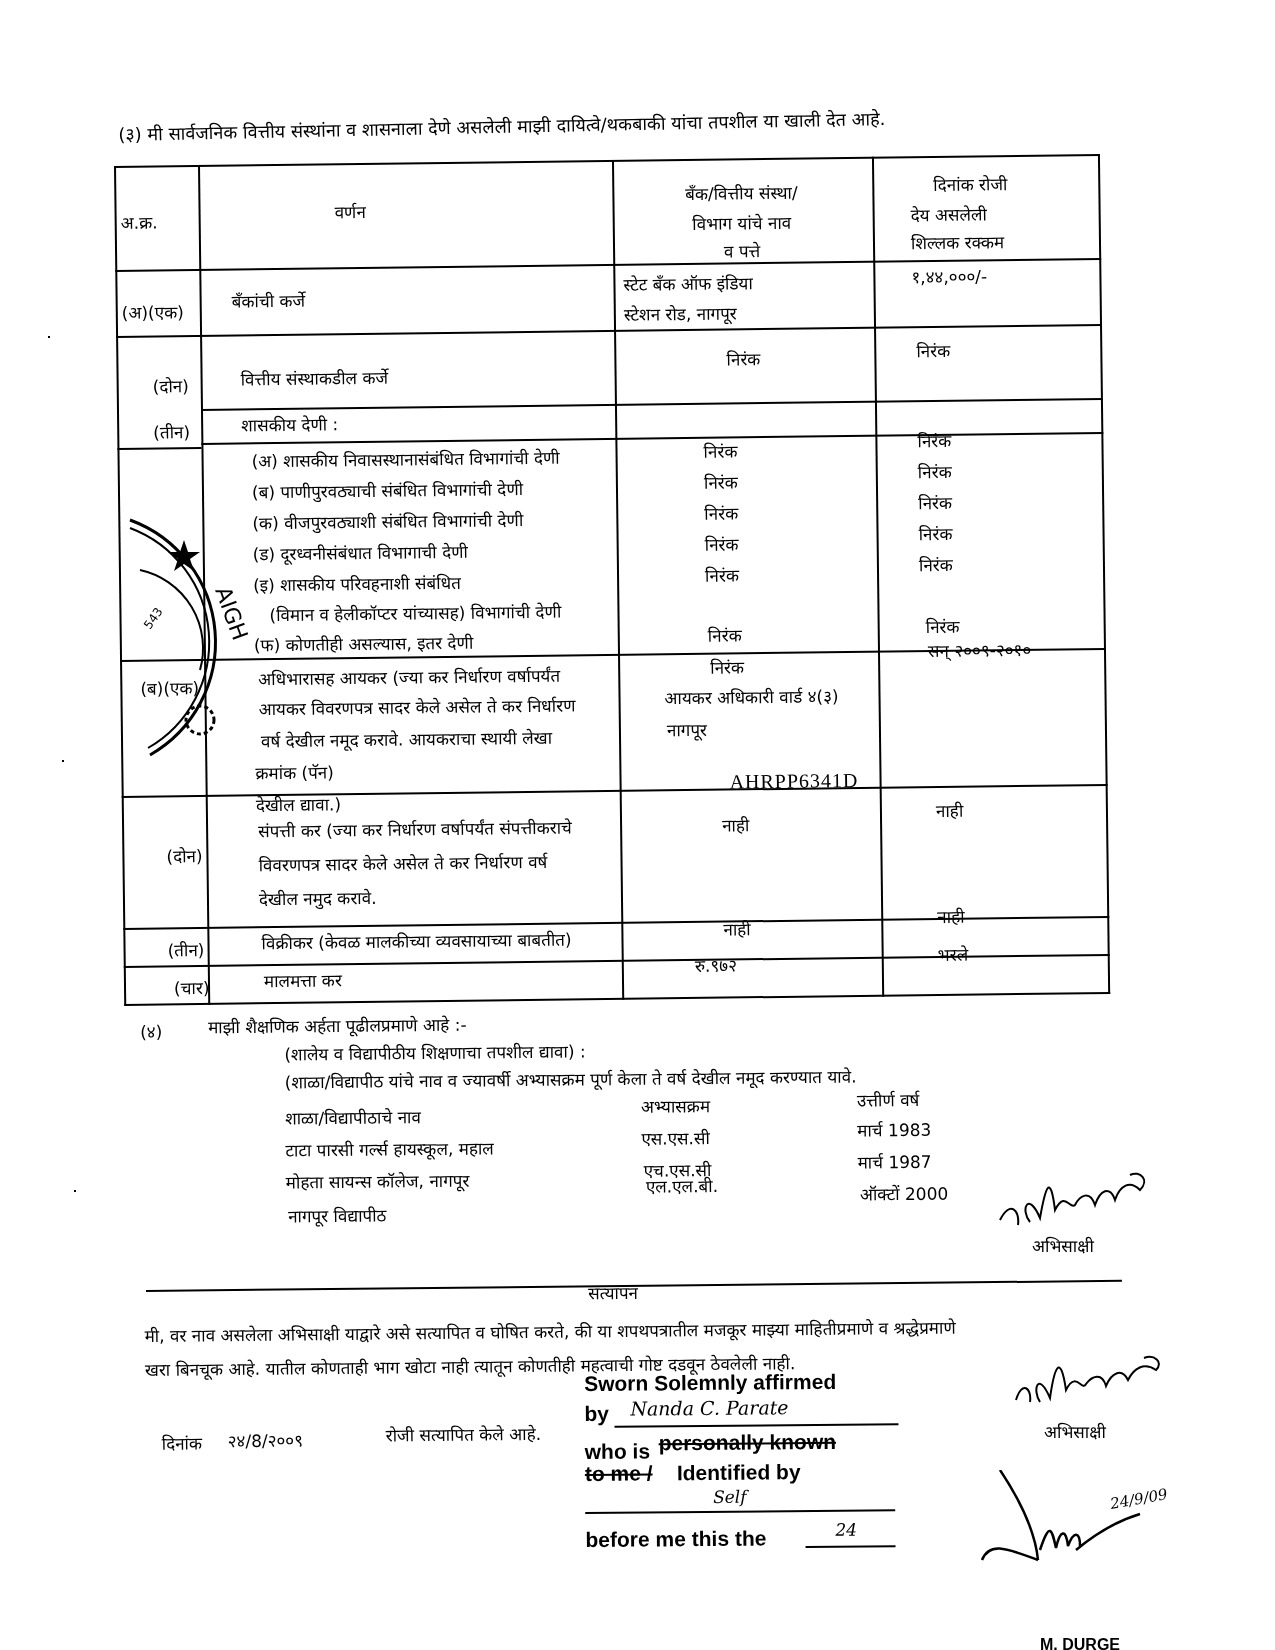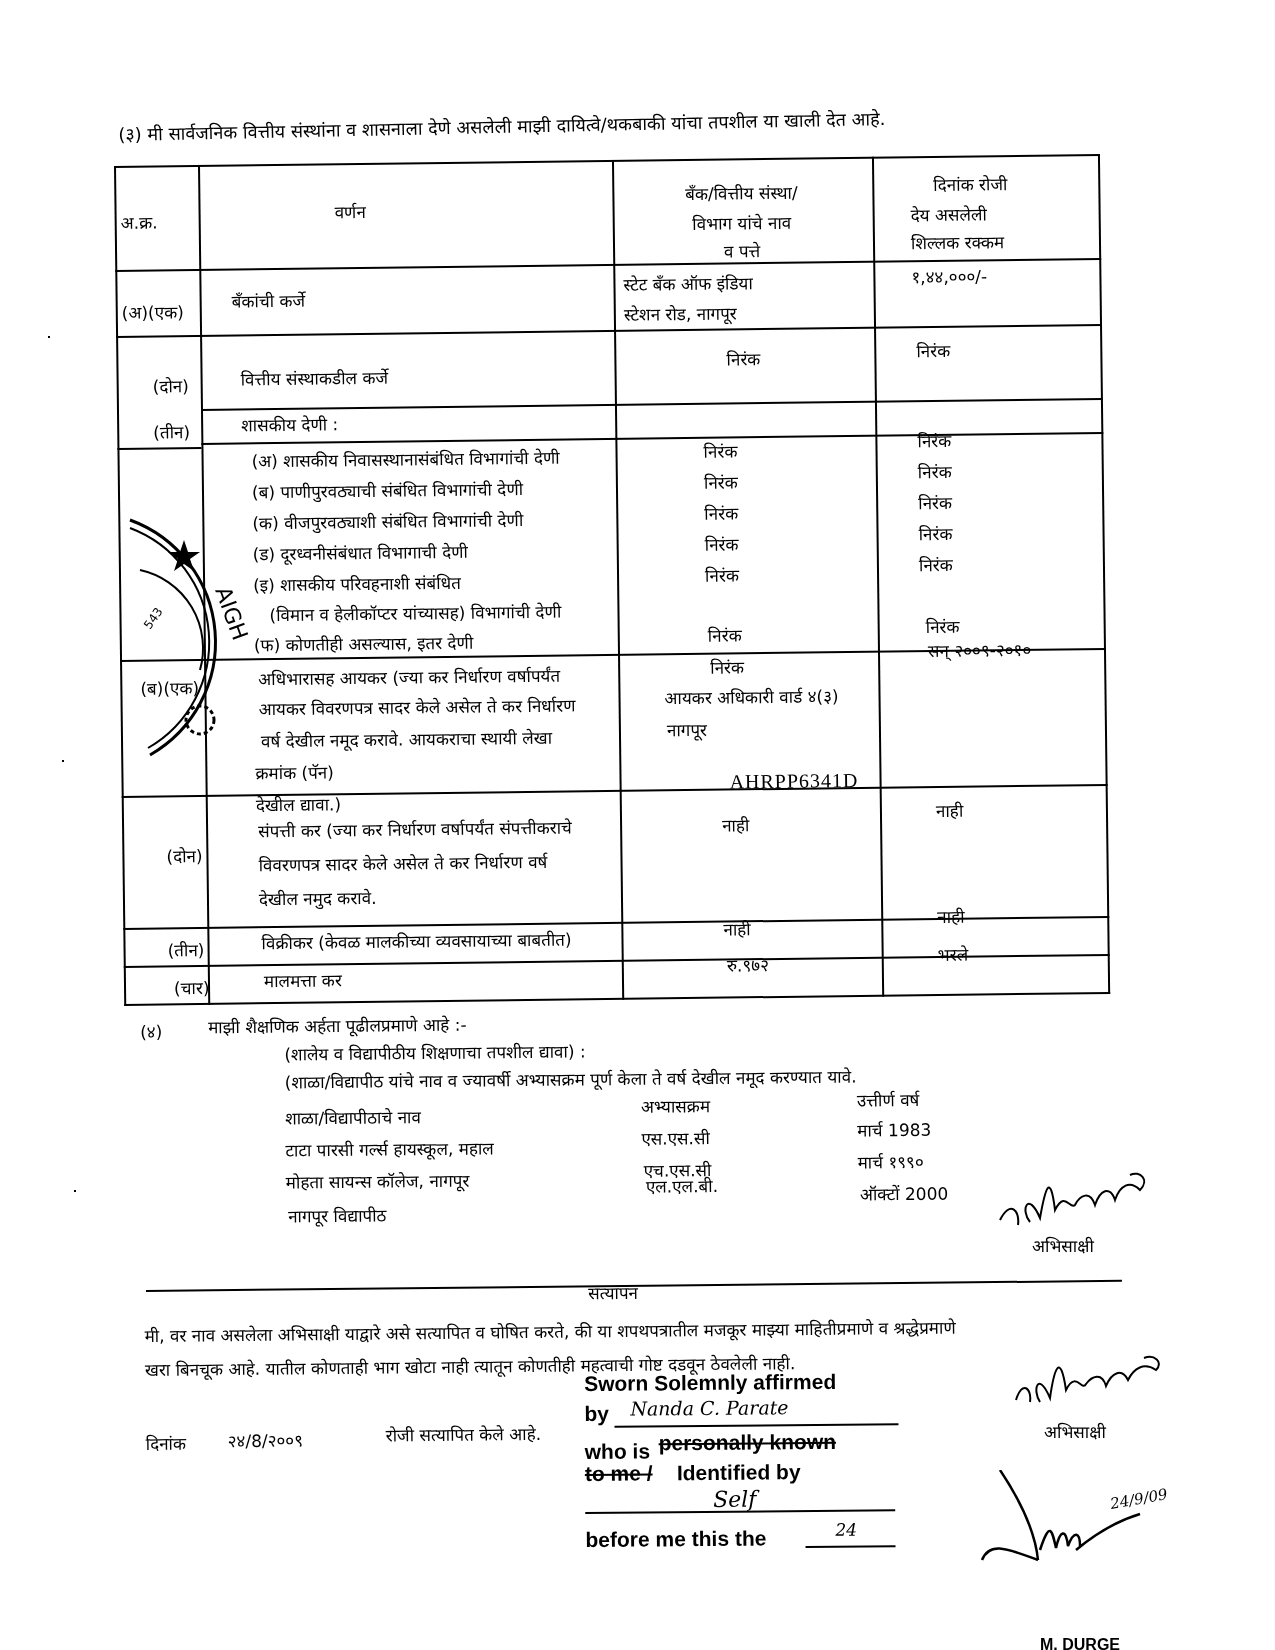--- a/index.html
+++ b/index.html
@@ -124,21 +124,21 @@
   <div class="cell" style="left:600px;top:652px">नाही</div>
   <div class="cell" style="left:814px;top:640px">नाही</div>
 
   <div class="cell" style="left:44px;top:770px">(तीन)</div>
   <div class="cell" style="left:138px;top:764px">विक्रीकर (केवळ मालकीच्या व्यवसायाच्या बाबतीत)</div>
   <div class="cell" style="left:600px;top:756px">नाही</div>
   <div class="cell" style="left:814px;top:746px">नाही</div>
 
   <div class="cell" style="left:50px;top:808px">(चार)</div>
   <div class="cell" style="left:140px;top:802px">मालमत्ता कर</div>
-  <div class="cell" style="left:603px;top:792px">रु.९७२</div>
+  <div class="cell" style="left:571px;top:792px">रु.९७२</div>
   <div class="cell" style="left:814px;top:784px">भरले</div>
 </div>
 
 <svg class="seal" viewBox="0 0 200 270">
   <path d="M40 20 A130 130 0 0 1 60 255" fill="none" stroke="#000" stroke-width="3"></path>
   <path d="M40 28 A122 122 0 0 1 58 248" fill="none" stroke="#000" stroke-width="2"></path>
   <path d="M50 70 A80 80 0 0 1 110 170" fill="none" stroke="#000" stroke-width="2"></path>
   <polygon points="94,40 98,52 110,52 100,59 104,71 94,64 84,71 88,59 78,52 90,52" fill="#000"></polygon>
   <text x="125" y="90" font-size="22" font-family="DejaVu Sans, sans-serif" transform="rotate(70 125 90)">AIGH</text>
   <text x="60" y="130" font-size="12" font-family="DejaVu Sans, sans-serif" transform="rotate(-55 60 130)">543</text>
@@ -153,53 +153,53 @@
   <div class="row" style="left:144px;top:92px">शाळा/विद्यापीठाचे नाव</div>
   <div class="row" style="left:500px;top:84px">अभ्यासक्रम</div>
   <div class="row" style="left:716px;top:80px">उत्तीर्ण वर्ष</div>
 
   <div class="row" style="left:144px;top:124px">टाटा पारसी गर्ल्स हायस्कूल, महाल</div>
   <div class="row" style="left:500px;top:116px">एस.एस.सी</div>
   <div class="row" style="left:716px;top:110px">मार्च 1983</div>
 
   <div class="row" style="left:144px;top:156px">मोहता सायन्स कॉलेज, नागपूर</div>
   <div class="row" style="left:502px;top:148px">एच.एस.सी</div>
-  <div class="row" style="left:716px;top:142px">मार्च १९९०</div>
+  <div class="row" style="left:716px;top:142px">मार्च 1987</div>
 
   <div class="row" style="left:146px;top:190px">नागपूर विद्यापीठ</div>
   <div class="row" style="left:504px;top:164px">एल.एल.बी.</div>
   <div class="row" style="left:718px;top:174px">ऑक्टों 2000</div>
 </div>
 
 <svg class="sig" style="left:990px;top:1150px;width:170px;height:90px" viewBox="0 0 170 90">
   <path d="M10 70 C20 50 30 60 28 75 M40 72 C30 60 38 40 50 68 C55 40 60 20 65 60 C75 40 80 60 85 55 C90 45 100 40 105 55 C110 40 120 35 125 50 C130 35 140 30 150 40 C160 30 150 20 140 25" fill="none" stroke="#000" stroke-width="2"></path>
 </svg>
 <div class="abs" style="left:1032px;top:1234px">अभिसाक्षी</div>
 
 <div class="divider"></div>
 
 <div class="verify">
   <div class="row" style="left:444px;top:4px">सत्यापन</div>
   <div class="row" style="left:0;top:42px">मी, वर नाव असलेला अभिसाक्षी याद्वारे असे सत्यापित व घोषित करते, की या शपथपत्रातील मजकूर माझ्या माहितीप्रमाणे व श्रद्धेप्रमाणे</div>
   <div class="row" style="left:0;top:76px">खरा बिनचूक आहे. यातील कोणताही भाग खोटा नाही त्यातून कोणतीही महत्वाची गोष्ट दडवून ठेवलेली नाही.</div>
-  <div class="row" style="left:0;top:150px">दिनांक</div>
+  <div class="row" style="left:16px;top:150px">दिनांक</div>
   <div class="row" style="left:82px;top:148px">२४/8/२००९</div>
   <div class="row" style="left:240px;top:144px">रोजी सत्यापित केले आहे.</div>
 </div>
 
 <div class="stampbox">
   <div class="r" style="left:0;top:0">Sworn Solemnly affirmed</div>
   <div class="r" style="left:0;top:30px">by</div>
   <div class="r hand" style="left:46px;top:26px">Nanda C. Parate</div>
   <div class="uline" style="left:30px;top:54px;width:284px"></div>
   <div class="r" style="left:0;top:68px">who is</div>
   <div class="r strike" style="left:74px;top:60px">personally known</div>
   <div class="r strike" style="left:0;top:90px">to me /</div>
   <div class="r" style="left:92px;top:90px">Identified by</div>
-  <div class="r hand" style="left:128px;top:116px;font-size:22px">Self</div>
+  <div class="r hand" style="left:128px;top:116px;font-size:17px">Self</div>
   <div class="uline" style="left:0;top:140px;width:310px"></div>
   <div class="r" style="left:0;top:156px">before me this the</div>
   <div class="r hand" style="left:250px;top:150px;font-size:17px">24</div>
   <div class="uline" style="left:220px;top:176px;width:90px"></div>
 </div>
 
 <svg class="sig" style="left:1010px;top:1340px;width:160px;height:80px" viewBox="0 0 160 80">
   <path d="M6 60 C12 40 22 48 20 62 M30 62 C22 50 28 30 40 58 C44 30 50 10 56 50 C66 30 72 52 76 44 C82 36 92 32 96 46 C102 32 112 28 118 40 C124 28 134 22 146 30 C154 22 144 14 134 18" fill="none" stroke="#000" stroke-width="2"></path>
 </svg>
 <div class="abs" style="left:1044px;top:1420px">अभिसाक्षी</div>

